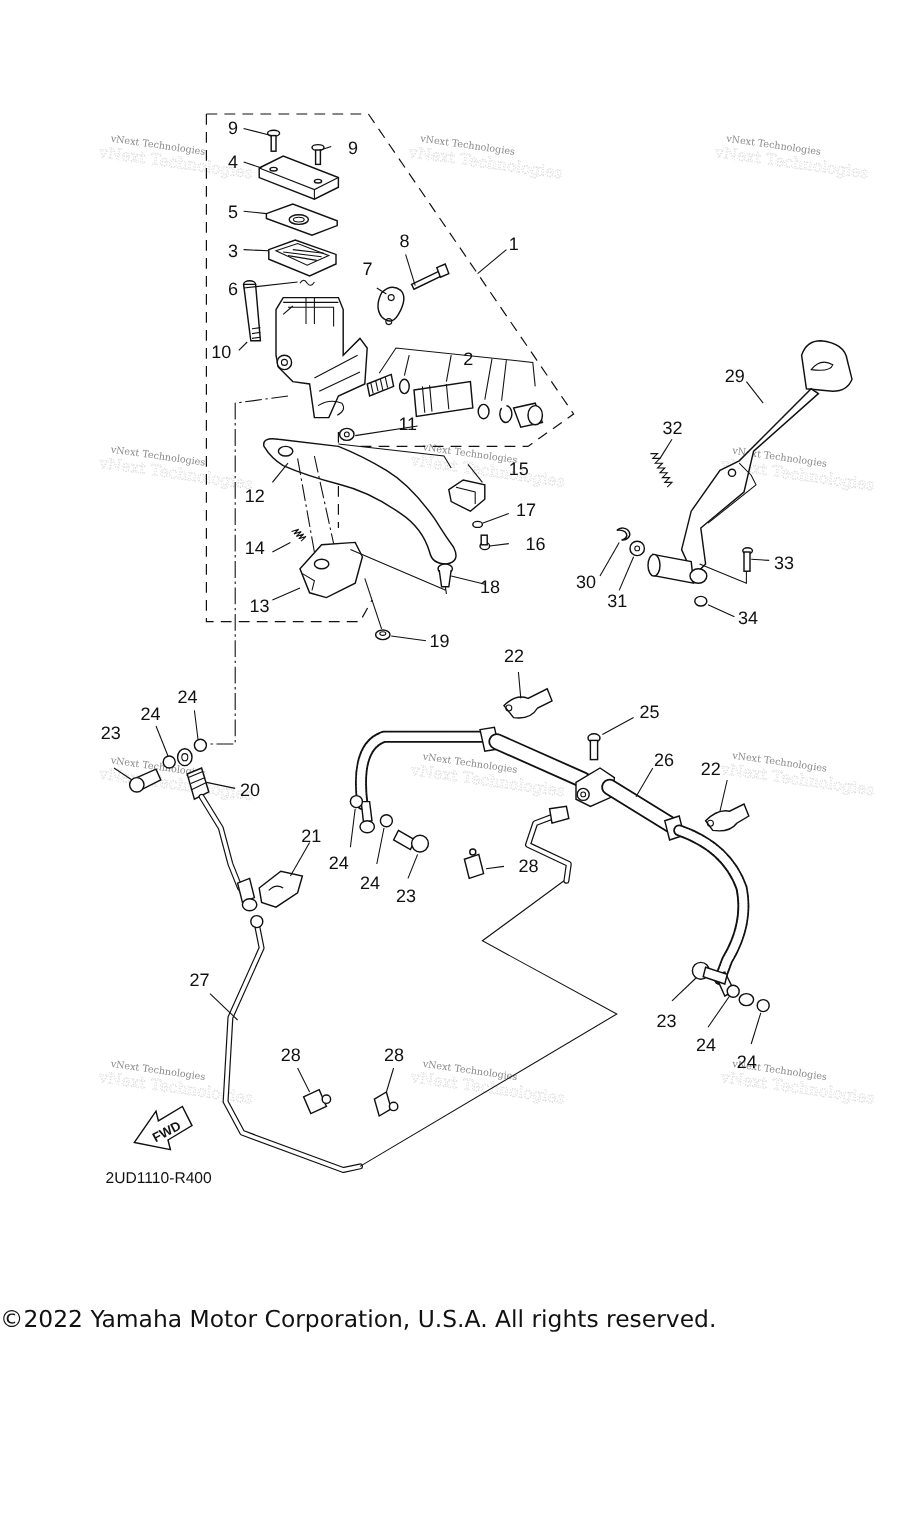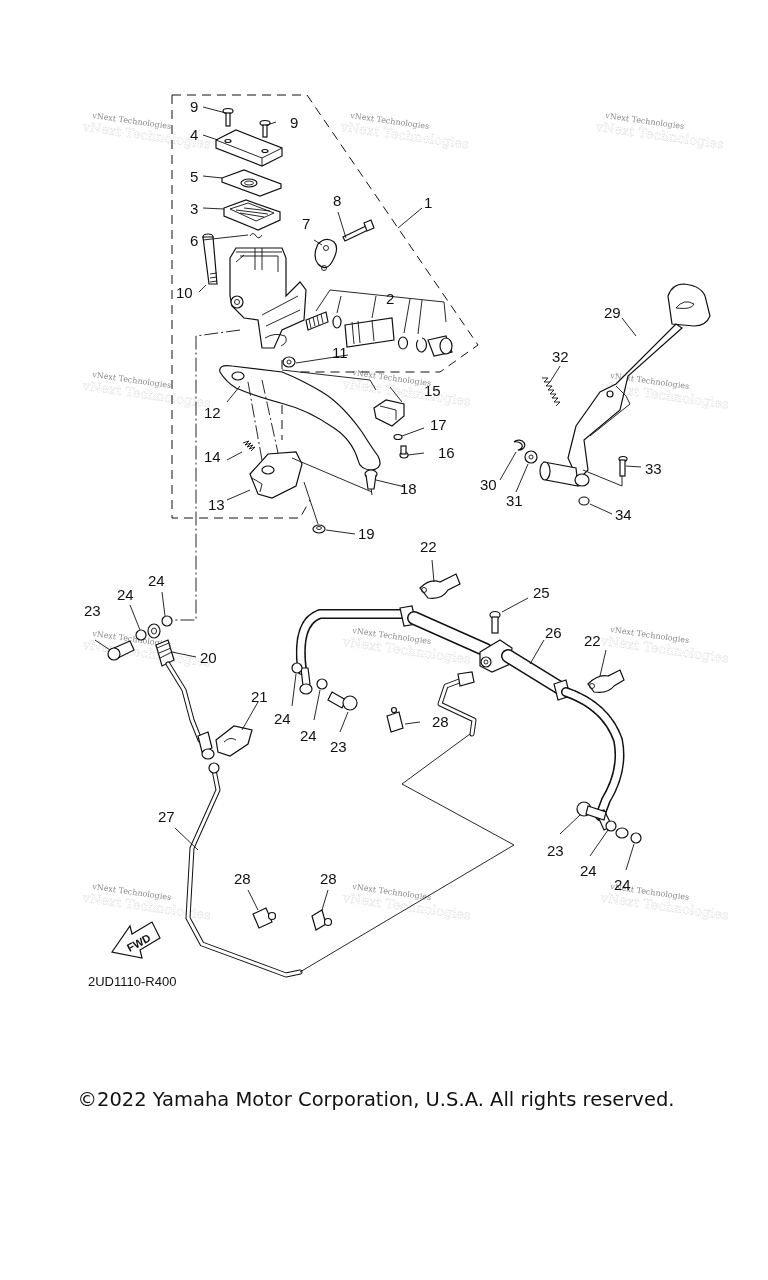--- a/index.html
+++ b/index.html
@@ -11,21 +11,21 @@
   .part { fill: #fff; stroke: #111; stroke-width: 1.2; }
   .thin { fill: none; stroke: #111; stroke-width: 0.9; }
   .dash { fill: none; stroke: #111; stroke-width: 1; stroke-dasharray: 9 6; }
   .dashdot { fill: none; stroke: #111; stroke-width: 0.9; stroke-dasharray: 14 3 2 3; }
   .hose { fill: none; stroke: #111; stroke-width: 10; stroke-linecap: round; }
   .hose-in { fill: none; stroke: #fff; stroke-width: 7; stroke-linecap: round; stroke-dasharray: 1.4 1.4; }
   .pipe-o { fill: none; stroke: #111; stroke-width: 5; stroke-linecap: round; stroke-linejoin: round; }
   .pipe-i { fill: none; stroke: #fff; stroke-width: 3; stroke-linecap: round; stroke-linejoin: round; }
   .diagram-code { font-family: "Liberation Sans", sans-serif; font-size: 13px; fill: #111; }
   .fwd-text { font-family: "Liberation Sans", sans-serif; font-size: 11px; font-weight: bold; fill: #111; }
-  #copyright { position: absolute; left: 0; width: 768px; top: 1088px; text-align: center; padding-right: 16px; box-sizing: border-box;
+  #copyright { position: absolute; left: 0; width: 768px; top: 1088px; text-align: left; padding-right: 16px; box-sizing: border-box;
     font-family: "DejaVu Sans", sans-serif; font-size: 19.5px; color: #111; white-space: nowrap; }
 </style>
 </head>
 <body>
 
 <svg id="diagram" viewBox="0 0 768 1060" xmlns="http://www.w3.org/2000/svg">
 
   <g>
     <g transform="translate(92,118) rotate(8)">
       <text class="wm">vNext Technologies</text>

